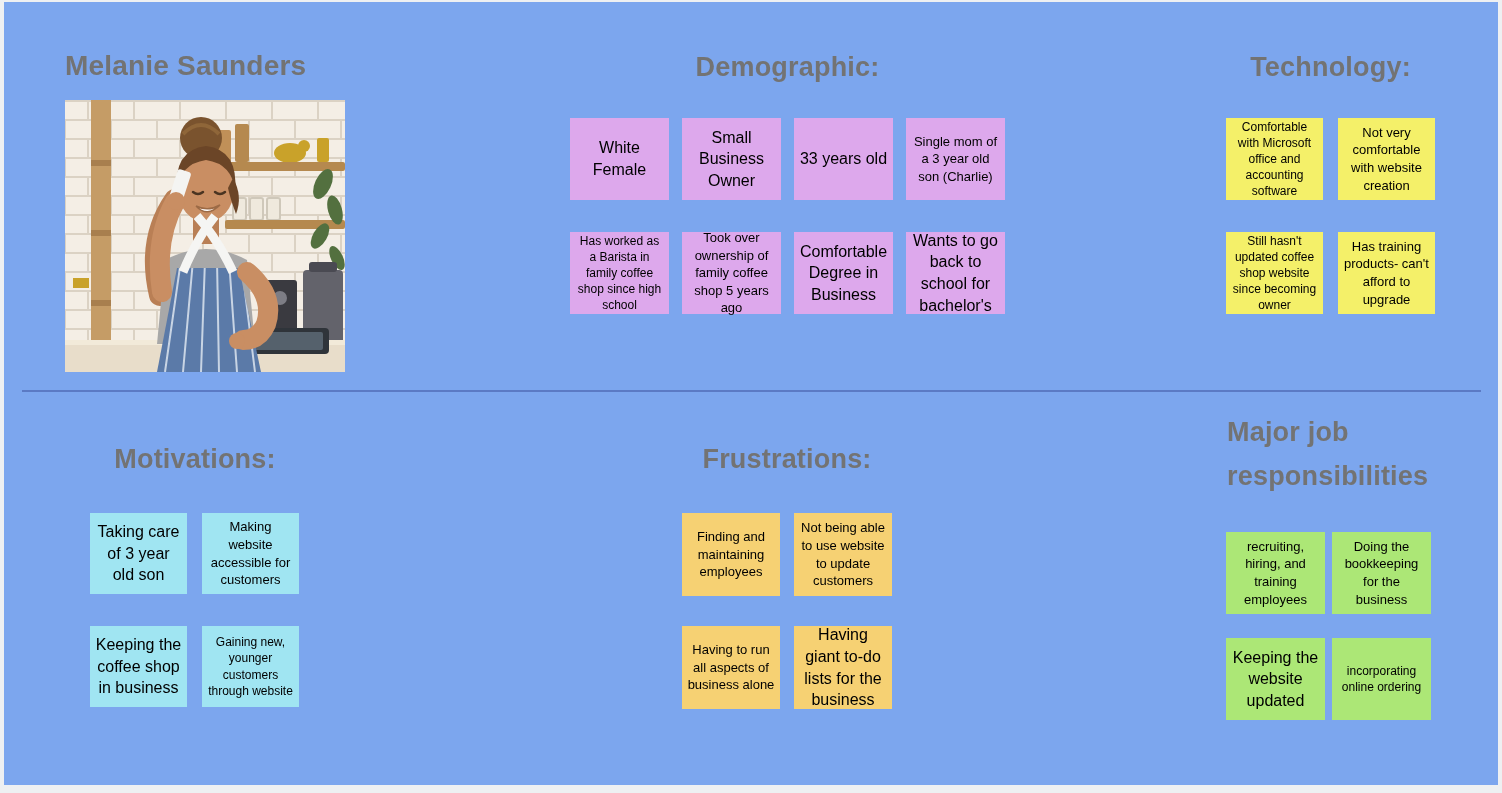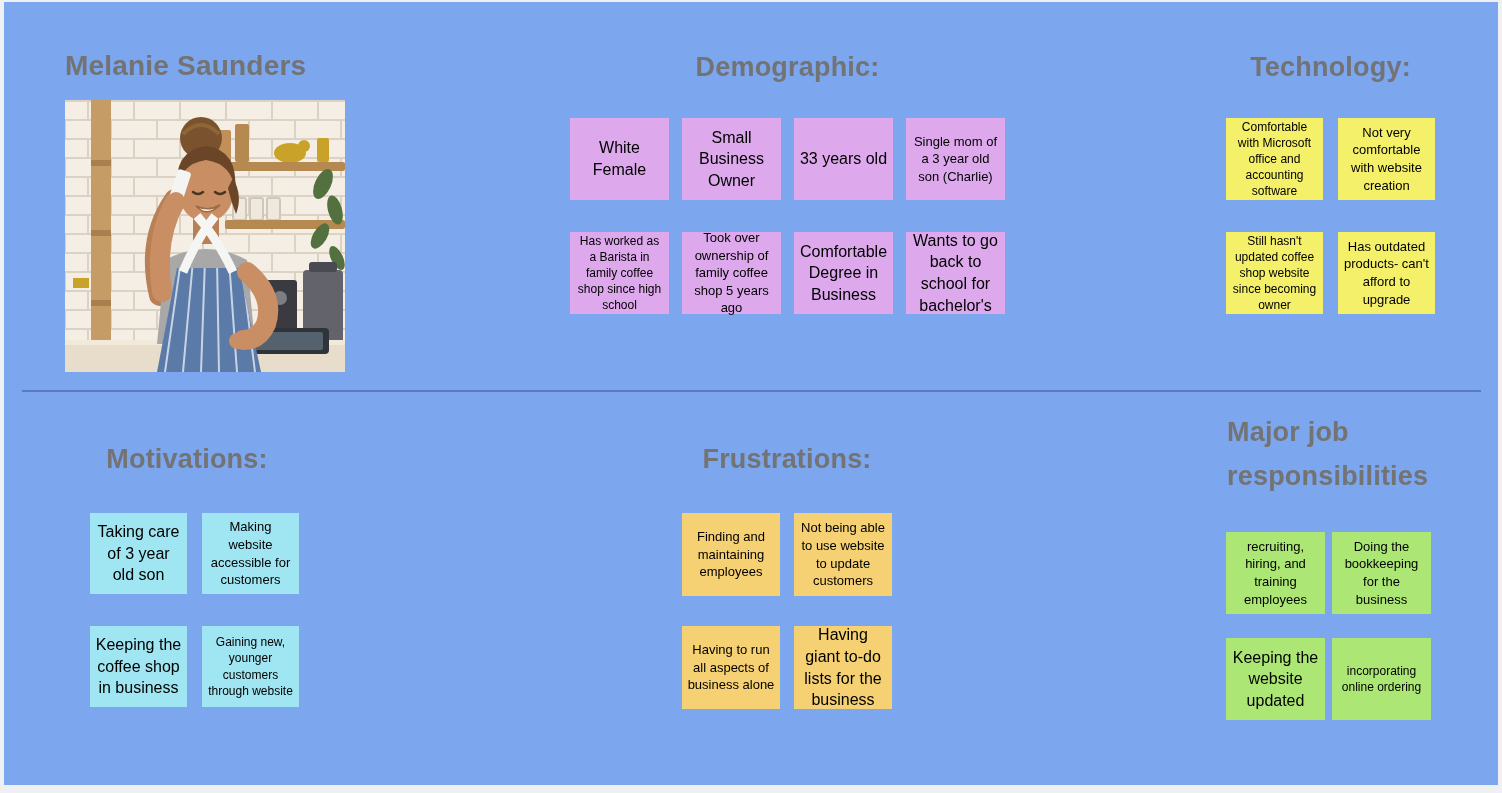--- a/index.html
+++ b/index.html
@@ -17,21 +17,21 @@
     background:#5B7AC4;
   }
   .section-title{
     position:absolute;font-weight:700;color:#737373;font-size:27px;
     letter-spacing:.2px;white-space:nowrap;
   }
   .centered{text-align:center;}
   #title-name{left:65px;top:50px;font-size:28px;}
   #title-dem{left:570px;top:52px;width:435px;}
   #title-tech{left:1216px;top:52px;width:229px;}
-  #title-mot{left:32px;top:444px;width:310px;text-align:center;}
+  #title-mot{left:40px;top:444px;width:310px;text-align:center;}
   #title-fru{left:632px;top:444px;width:310px;}
   #title-maj{left:1227px;top:410px;width:250px;white-space:normal;line-height:44px;}
   .photo{
     position:absolute;left:65px;top:100px;width:280px;height:272px;
   }
   .grid{position:absolute;display:grid;}
   #grid-dem{left:570px;top:101px;grid-template-columns:repeat(4,99px);grid-auto-rows:99px;gap:15px 13px;}
   #grid-tech{left:1226px;top:101px;grid-template-columns:repeat(2,97px);grid-auto-rows:99px;gap:15px;}
   #grid-mot{left:90px;top:496px;grid-template-columns:repeat(2,97px);grid-auto-rows:98px;gap:15px;border-radius:16px;}
   #grid-fru{left:682px;top:496px;grid-template-columns:repeat(2,98px);grid-auto-rows:100px;gap:13px 14px;}
@@ -148,21 +148,21 @@
   <div class="note n-dem fs13">Took over ownership of family coffee shop 5 years ago</div>
   <div class="note n-dem fs14">Comfortable Degree in Business</div>
   <div class="note n-dem fs14">Wants to go back to school for bachelor's</div>
 </div>
 
 <div class="section-title centered" id="title-tech">Technology:</div>
 <div class="grid" id="grid-tech">
   <div class="note n-tech fs12">Comfortable with Microsoft office and accounting software</div>
   <div class="note n-tech fs13">Not very comfortable with website creation</div>
   <div class="note n-tech fs12">Still hasn't updated coffee shop website since becoming owner</div>
-  <div class="note n-tech fs13">Has outdated products- can't afford to upgrade</div>
+  <div class="note n-tech fs13">Has training products- can't afford to upgrade</div>
 </div>
 
 <div class="section-title centered" id="title-mot">Motivations:</div>
 <div class="grid" id="grid-mot">
   <div class="note n-mot fs14">Taking care of 3 year old son</div>
   <div class="note n-mot fs13">Making website accessible for customers</div>
   <div class="note n-mot fs14">Keeping the coffee shop in business</div>
   <div class="note n-mot fs12">Gaining new, younger customers through website</div>
 </div>
 

